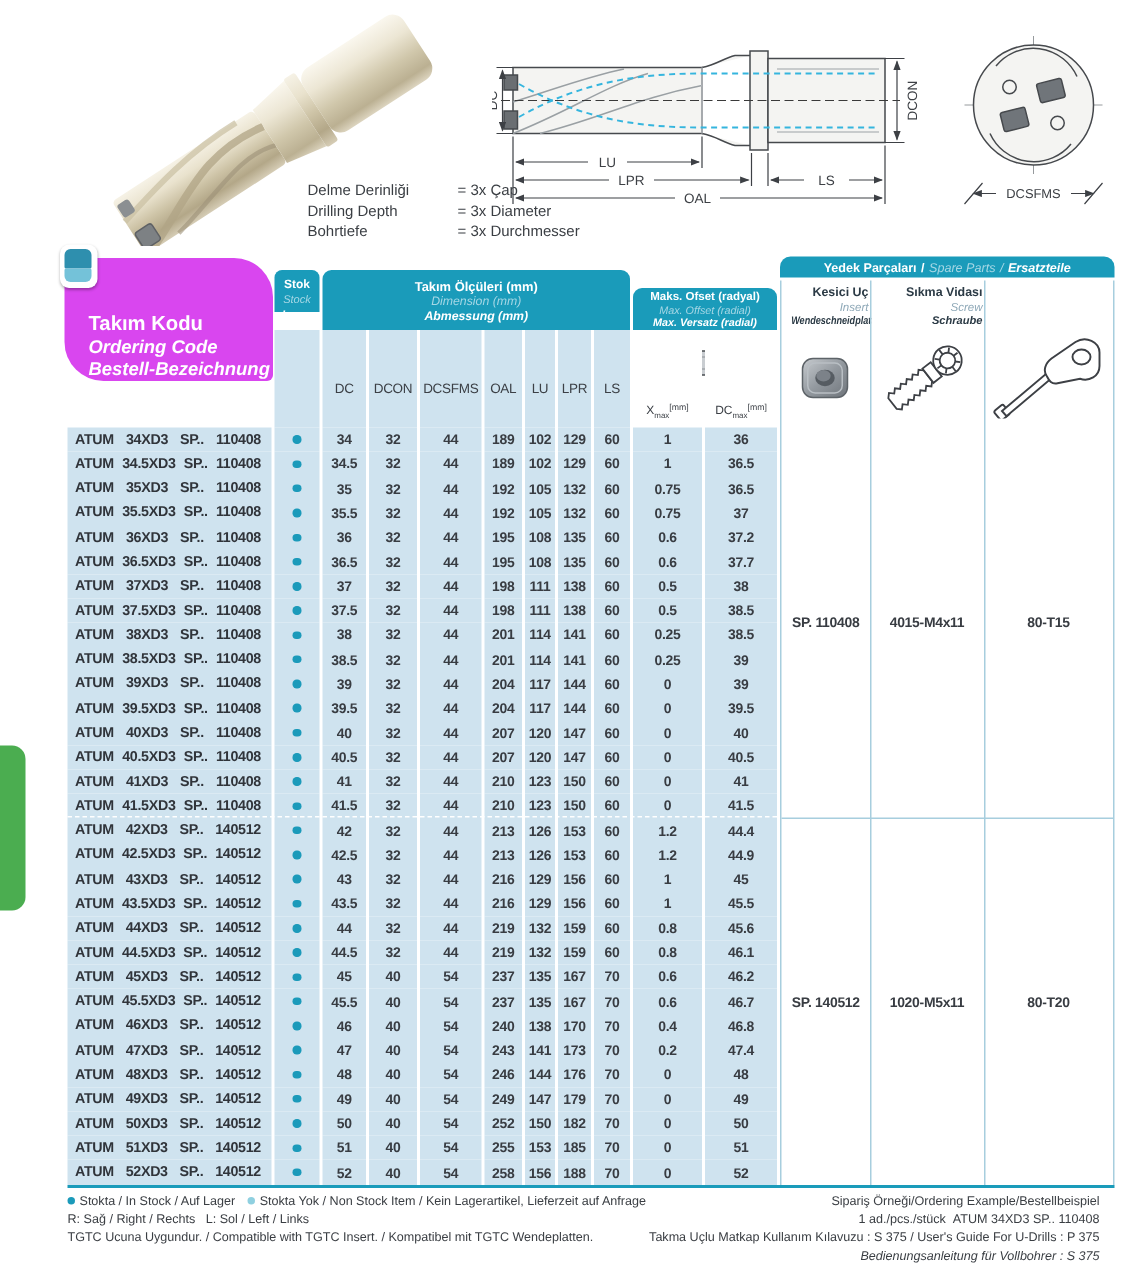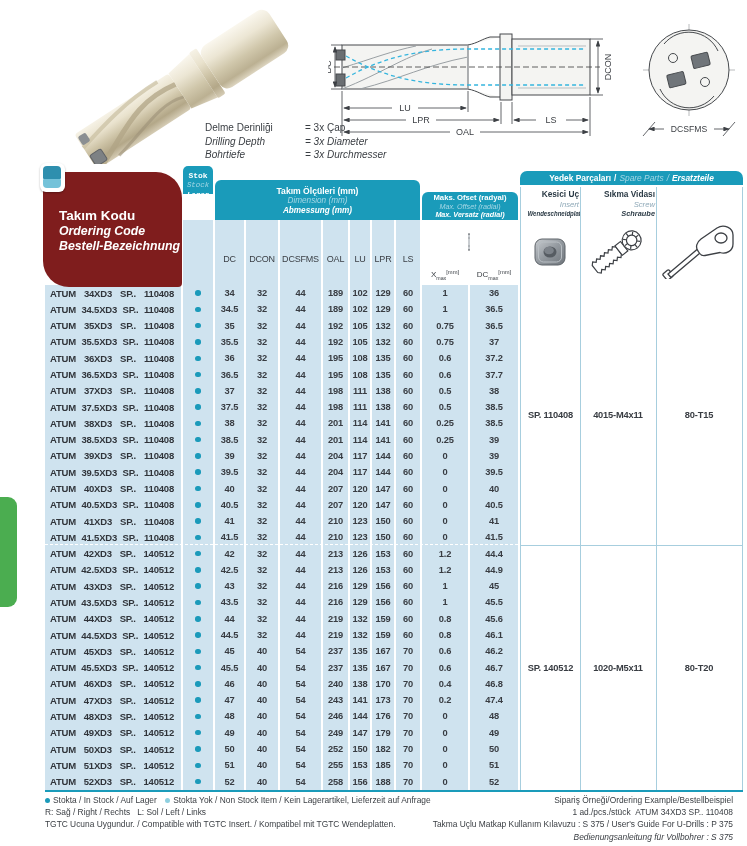--- a/index.html
+++ b/index.html
@@ -5,41 +5,41 @@
   html,body{margin:0;padding:0;background:#fff;}
   .page{position:relative;width:747px;height:846px;background:#fff;overflow:hidden;
         font-family:"Liberation Sans","DejaVu Sans",sans-serif;color:#3b3f45;}
   .abs{position:absolute;}
   svg text{font-family:"Liberation Sans","DejaVu Sans",sans-serif;fill:#3d4045;}
 
   
   .depth-note{left:205px;top:121px;font-size:10px;line-height:13.5px;color:#3a3e43;}
   .depth-note .row{display:flex;}
   .depth-note .lab{width:100px;}
-  .depth-note .row.en,.depth-note .row.de{font-style:italic;}
+  .depth-note .row.en,.depth-note .row.de{}
 
   
   .spec-table{left:43px;top:166px;width:702px;height:627px;}
 
   .corner-tab{left:-3px;top:-3px;width:25px;height:29px;background:#fff;border-radius:6px;
               box-shadow:0 1px 2px rgba(0,0,0,.3);z-index:6;}
   .corner-tab .t1{position:absolute;left:3px;top:3px;width:18px;height:13px;background:#2e8fae;border-radius:4px 4px 1px 1px;}
   .corner-tab .t2{position:absolute;left:3px;top:16px;width:18px;height:9px;background:#74c2d9;border-radius:1px 1px 4px 4px;}
 
-  .code-head{left:0;top:6px;width:139px;height:115px;background:#7f1d1d;border-radius:8px 26px 4px 26px;
+  .code-head{left:0;top:6px;width:139px;height:82px;background:#d946ef;border-radius:8px 26px 4px 26px;
              z-index:4;color:#fff;padding:36px 0 0 16px;box-sizing:border-box;}
   .code-head .tr{font-size:13.5px;font-weight:700;line-height:16px;}
   .code-head .en,.code-head .de{font-size:12.3px;font-weight:700;font-style:italic;line-height:15px;}
 
   .teal{background:#1a9bba;color:#fff;text-align:center;}
   .h-tr{font-weight:700;font-size:8.6px;line-height:10px;}
   .h-en{font-style:italic;font-size:8.2px;line-height:9.5px;color:#a5d7e5;}
   .h-de{font-weight:700;font-style:italic;font-size:8.2px;line-height:9.5px;}
 
-  .stock-head{left:140px;top:0;width:30px;height:28px;border-radius:5px 5px 0 0;padding-top:5px;box-sizing:border-box;font-family:Liberation Mono, monospace;}
+  .stock-head{left:140px;top:14px;width:30px;height:28px;border-radius:5px 5px 0 0;padding-top:5px;box-sizing:border-box;}
   .stock-head .h-tr{font-size:8px;}
   .stock-head .h-en,.stock-head .h-de{font-size:7.4px;}
   .dims-head{left:172px;top:14px;width:205px;height:40px;border-radius:6px 6px 0 0;padding-top:6px;box-sizing:border-box;}
   .offset-head{left:379px;top:26px;width:96px;height:28px;border-radius:6px 6px 0 0;padding-top:2px;box-sizing:border-box;}
   .offset-head .h-tr{font-size:7.7px;line-height:8.8px;}
   .offset-head .h-en,.offset-head .h-de{font-size:7.2px;line-height:8.2px;}
   .offset-diagram{left:379px;top:54px;width:96px;height:44px;background:#fff;}
   .spare-bar{left:477px;top:5px;width:223px;height:14px;border-radius:7px 7px 0 0;font-size:8.4px;
              display:flex;align-items:center;justify-content:center;gap:3px;white-space:nowrap;}
   .spare-bar .b-tr{font-weight:700;}

